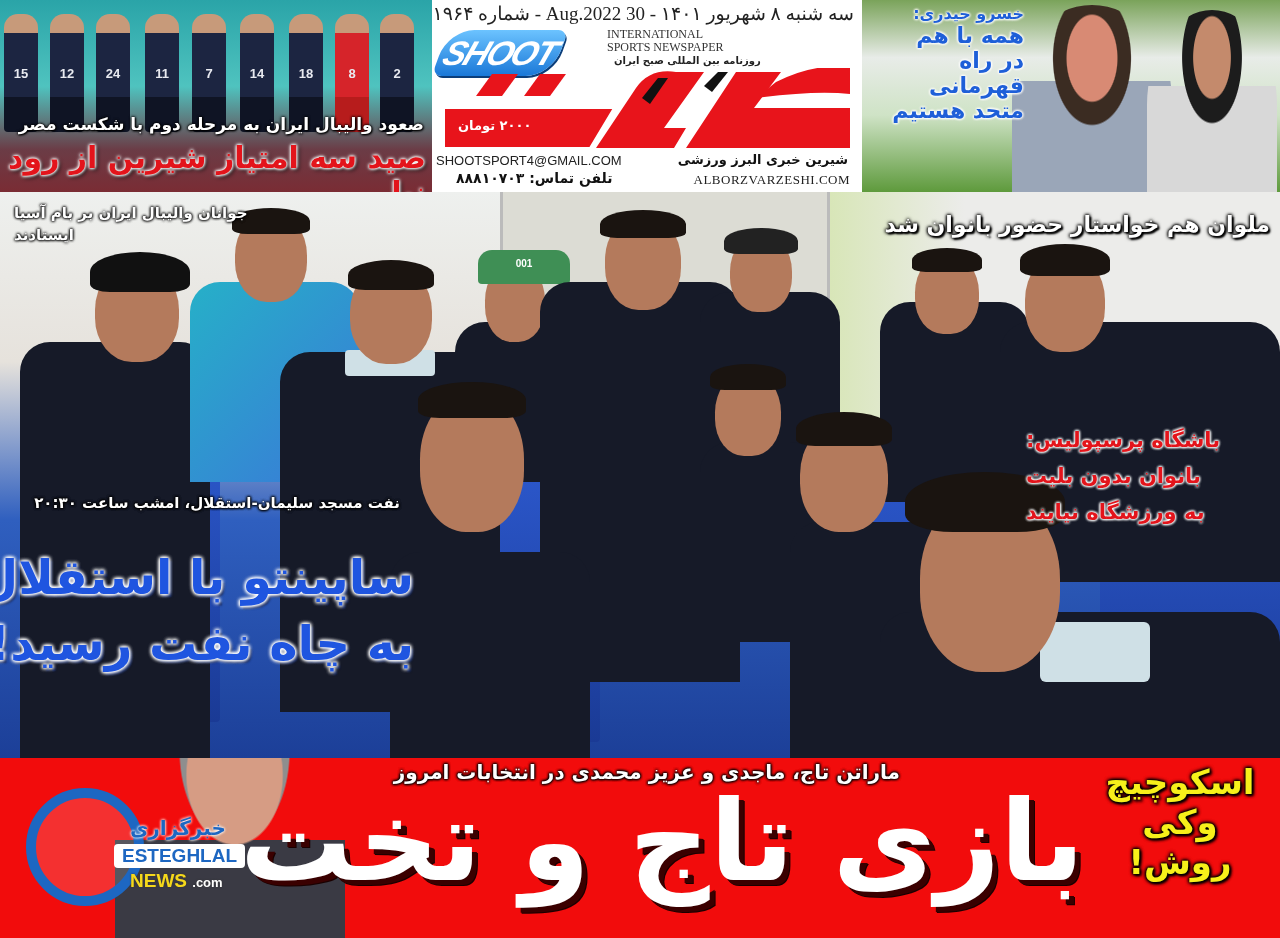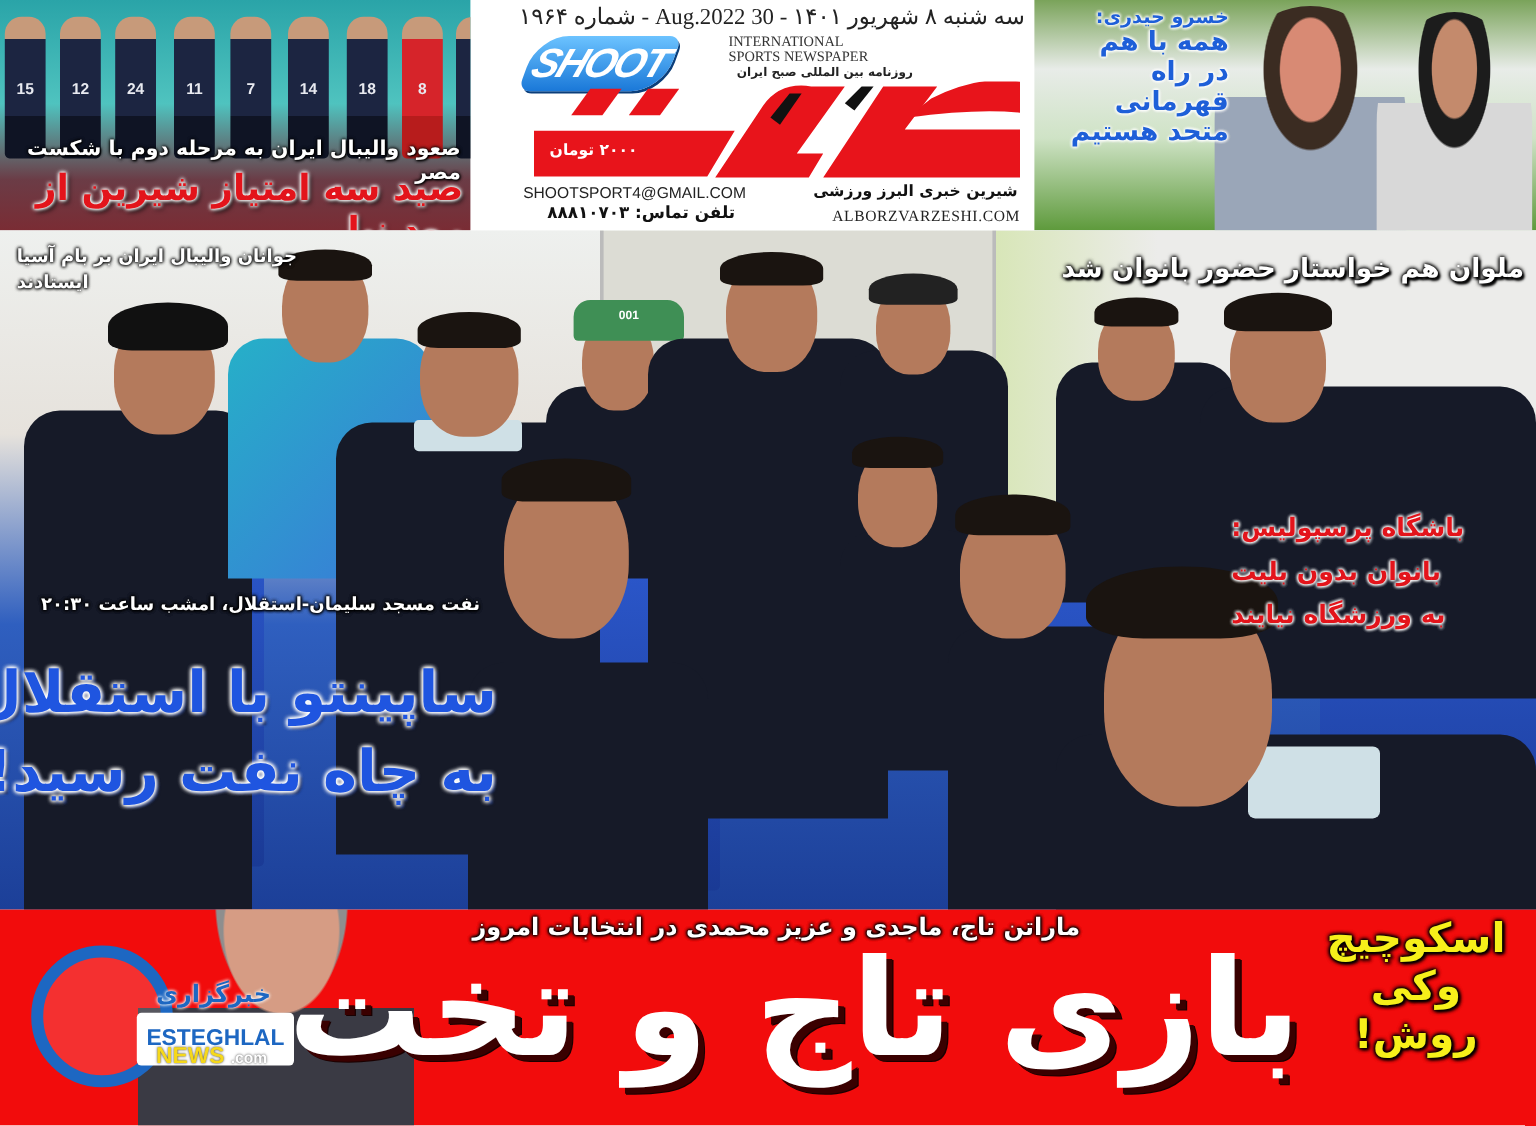--- a/index.html
+++ b/index.html
@@ -4,21 +4,21 @@
 <style>
   * { box-sizing: border-box; margin: 0; padding: 0; }
   html, body { width: 1280px; height: 938px; overflow: hidden; background: #fff; }
   body { position: relative; font-family: "DejaVu Sans", sans-serif; }
 
   .abs { position: absolute; }
   .rtl { direction: rtl; }
 
   
   #top-left {
-    left: 0; top: 0; width: 392px; height: 192px;
+    left: 0; top: 0; width: 432px; height: 192px;
     background: linear-gradient(180deg, #2aa4a8 0%, #4fc3bf 45%, #6b3c46 78%, #7a2c34 100%);
     overflow: hidden;
   }
   .player {
     position: absolute; bottom: 60px; width: 34px; height: 118px;
     background: linear-gradient(180deg, #c79a7a 0 16%, #1c2541 16% 70%, #0f1424 70% 100%);
     border-radius: 14px 14px 4px 4px;
   }
   .player.red { background: linear-gradient(180deg, #c79a7a 0 16%, #d6242a 16% 70%, #b71c1c 70% 100%); }
   .player .num {
@@ -116,21 +116,21 @@
       radial-gradient(ellipse at 52% 28%, #d69c84 0 28%, transparent 29%),
       radial-gradient(ellipse at 52% 18%, #8e8e8e 0 32%, transparent 33%),
       linear-gradient(180deg, transparent 0 55%, #3a3a44 55% 100%);
   }
   #esteghlal-ring {
     left: 26px; top: 30px; width: 118px; height: 118px; border-radius: 50%;
     border: 10px solid #1d67c2; background: rgba(255,255,255,0.15);
   }
   #esteghlal-fa { left: 130px; top: 58px; font: bold 20px "DejaVu Sans", sans-serif; color: #1d67c2; text-shadow: 0 0 3px #fff, 0 0 3px #fff; }
   #esteghlal-en {
-    left: 114px; top: 86px; background: #fff; color: #1d67c2; padding: 11px 8px; border-radius: 4px;
+    left: 114px; top: 86px; background: #fff; color: #1d67c2; padding: 1px 8px; border-radius: 4px;
     font: bold 19px "Liberation Sans", sans-serif;
   }
   #news-en { left: 130px; top: 112px; font: bold 19px "Liberation Sans", sans-serif; color: #f5d81b; text-shadow: 0 0 2px #333; }
   #news-en span { font-size: 13px; color: #fff; font-weight: bold; }
 
   #marathon {
     right: 380px; top: 2px; font: bold 20px "DejaVu Sans", sans-serif; color: #fff; white-space: nowrap;
     text-shadow: 0 0 3px #000, 0 0 3px #000, 0 0 3px #000, 0 0 3px #000;
   }
   #big-head {

